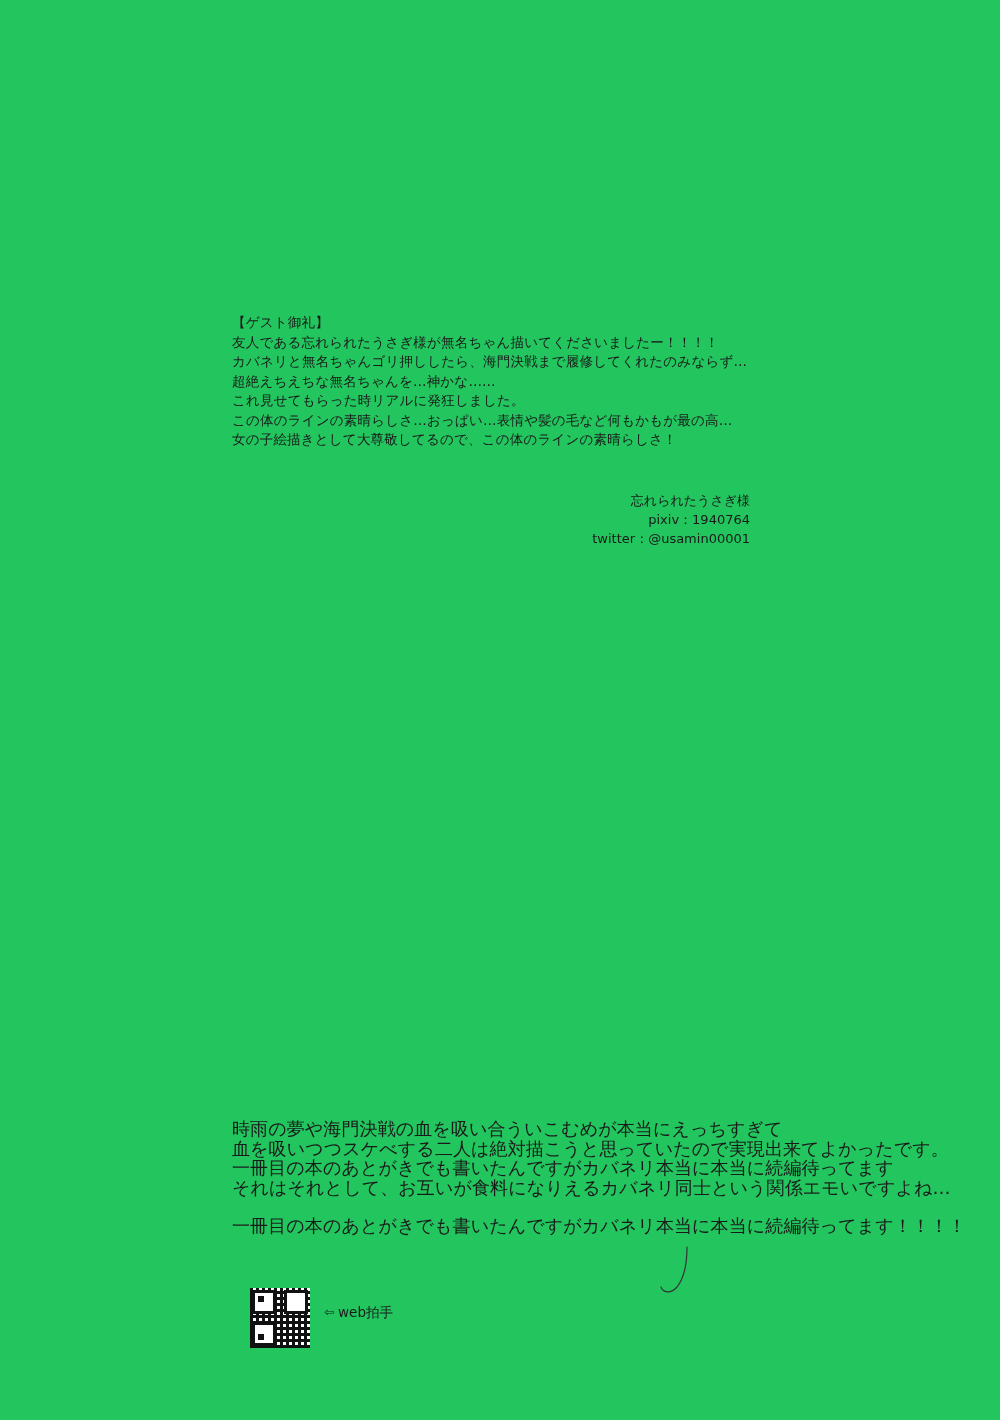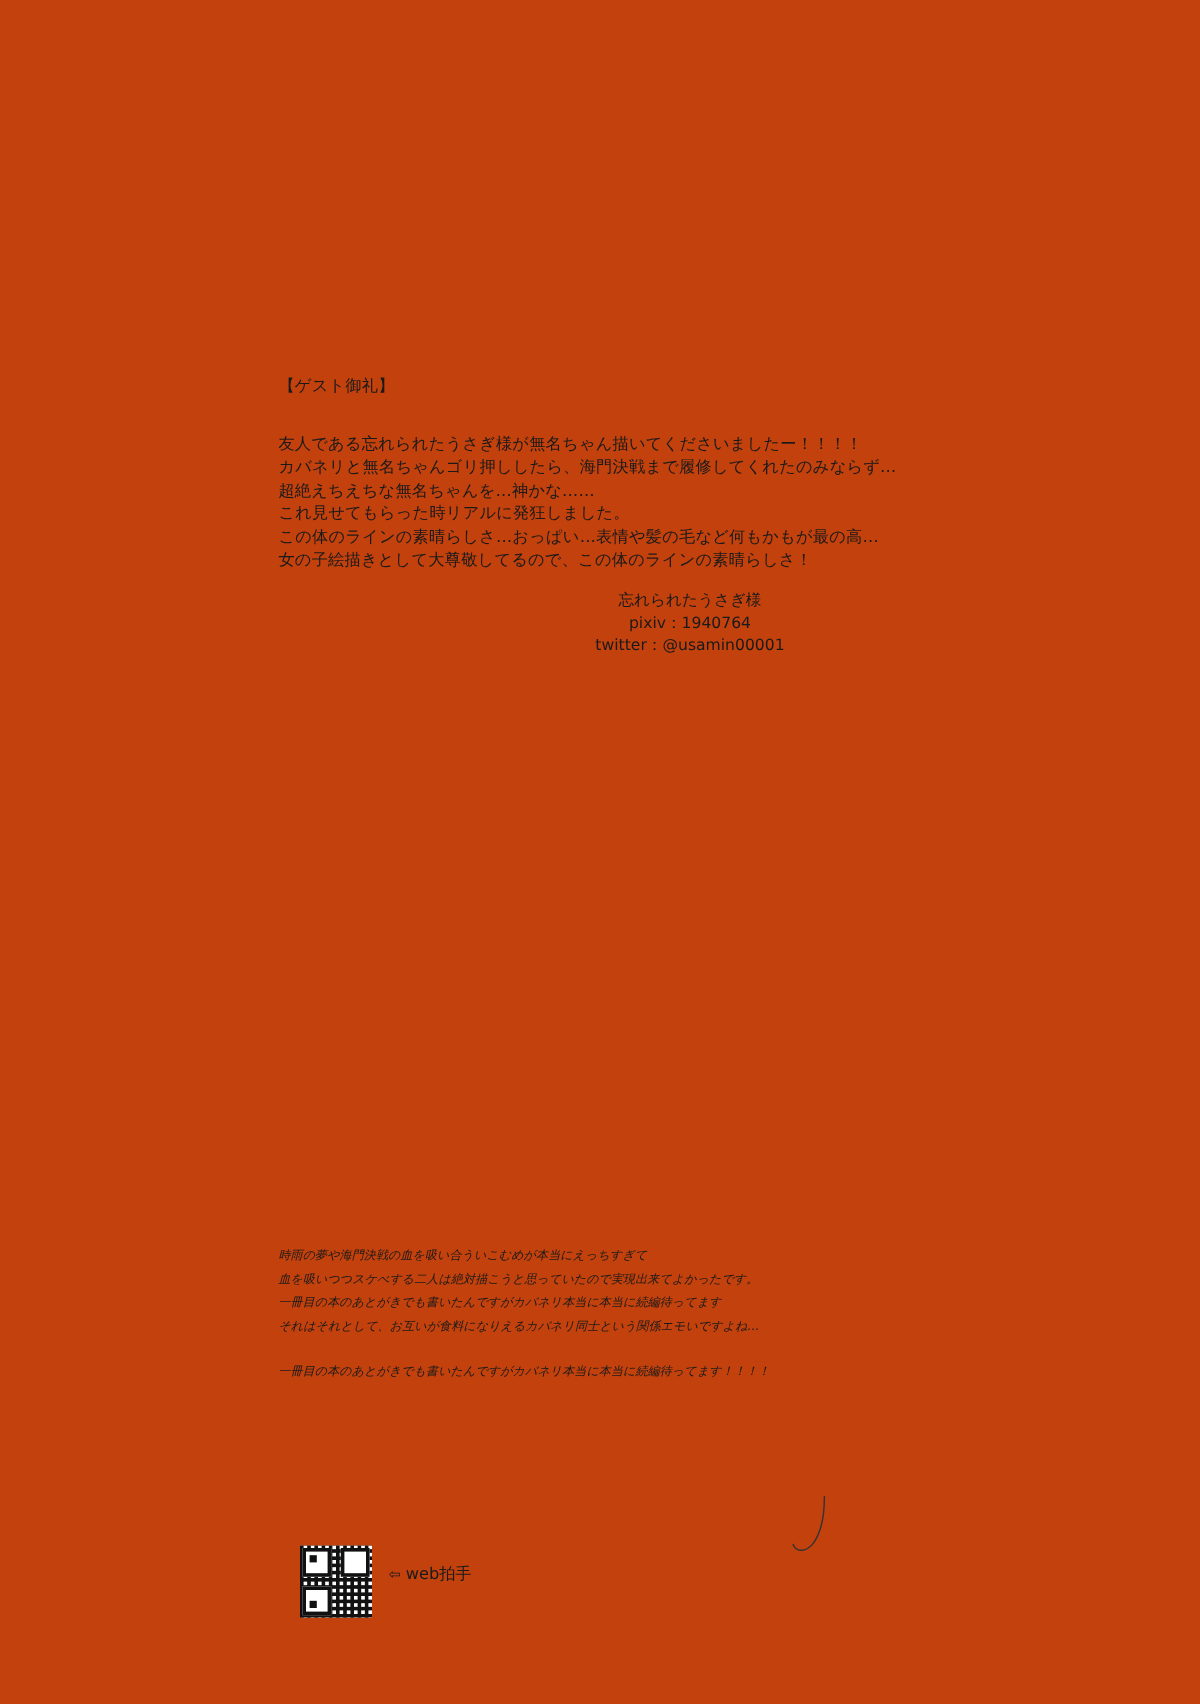--- a/index.html
+++ b/index.html
@@ -11,70 +11,68 @@
     width: 1000px;
     height: 1420px;
     position: relative;
     font-family: "DejaVu Sans", "Liberation Sans", sans-serif;
     color: #1a1a1a;
     overflow: hidden;
   }
   .page {
     position: absolute;
     inset: 0;
-    background: #c2410c;
+    background: #22c55e;
   }
 
   
   .guest-block {
     position: absolute;
     left: 232px;
     top: 313px;
     width: 640px;
   }
   .guest-heading {
     font-size: 13.5px;
     line-height: 19.5px;
     letter-spacing: 0.2px;
     white-space: pre;
   }
   .guest-body {
     font-size: 13.5px;
     line-height: 19.5px;
     letter-spacing: 0.2px;
-    margin-top: 28px;
   }
   .guest-body div {
     white-space: pre;
   }
 
   
   .credit-block {
     position: absolute;
     left: 400px;
     top: 491px;
     width: 350px;
-    text-align: center;
+    text-align: right;
     font-size: 13px;
     line-height: 19px;
   }
   .credit-block div {
     white-space: pre;
   }
 
   
   .afterword-block {
     position: absolute;
     left: 232px;
-    top: 1037px;
+    top: 1119px;
     width: 700px;
-    font-size: 10px;
+    font-size: 18px;
     line-height: 19.5px;
     letter-spacing: 0.1px;
-    font-style: italic;
   }
   .afterword-block div {
     white-space: pre;
   }
   .afterword-gap {
     height: 19px;
   }
 
   
   .doodle {

